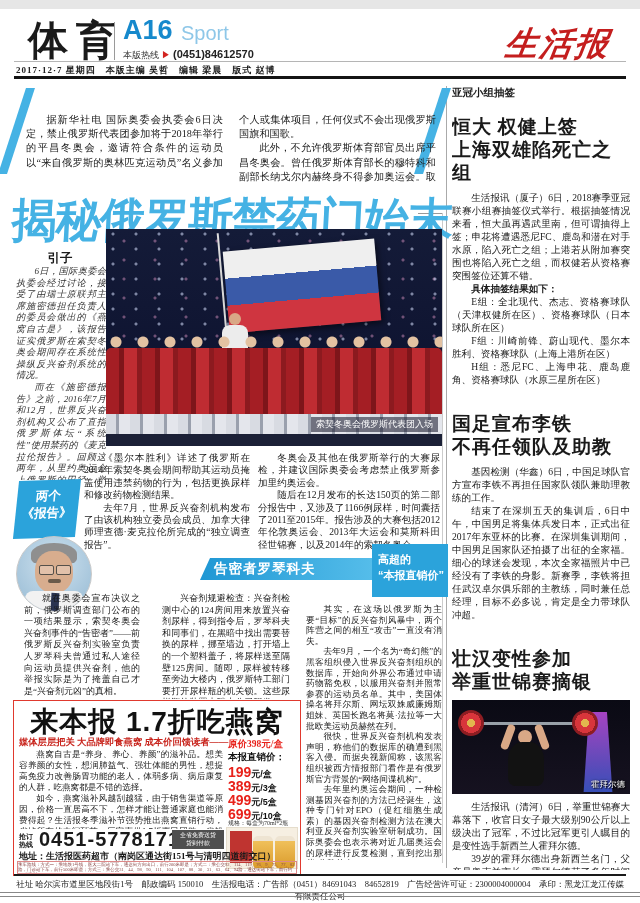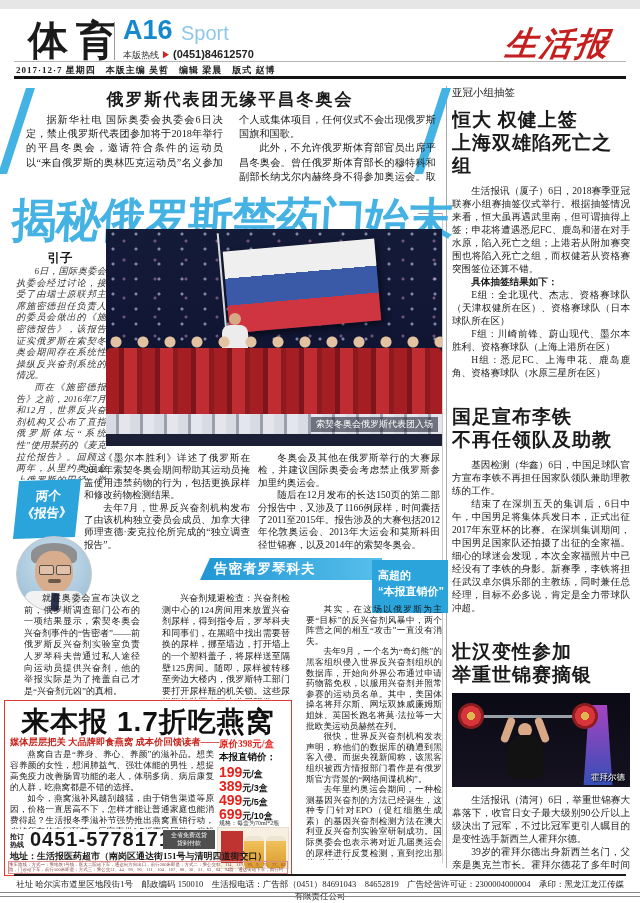--- a/index.html
+++ b/index.html
@@ -75,27 +75,27 @@
   .shirt{position:absolute;left:8px;top:54px;width:58px;height:22px;background:#f2f2f2;border-radius:8px 8px 0 0;}
   .tie{position:absolute;left:34px;top:56px;width:8px;height:18px;background:#2a3350;transform:rotate(3deg);}
   
   .wb-banner{left:200px;top:558px;width:168px;height:22px;background:linear-gradient(90deg,#1f97d4,#58bfeb);
              clip-path:polygon(10px 0,100% 0,100% 100%,0 100%);color:#fff;font-family:"Liberation Sans",sans-serif;
              font-weight:bold;font-size:13.5px;line-height:22px;padding-left:14px;letter-spacing:1px;}
   .wb-col1{left:16px;top:585px;width:132px;height:114px;overflow:hidden;}
   .wb-col2{left:154px;top:585px;width:144px;height:114px;overflow:hidden;}
   .wb-col1 p,.wb-col2 p{margin:8px;font-size:9px;line-height:11.6px;text-align:justify;text-indent:2em;}
   
-  .gene-box{left:372px;top:560px;width:70px;height:46px;background:#2ba3db;color:#fff;
+  .gene-box{left:372px;top:544px;width:70px;height:46px;background:#2ba3db;color:#fff;
             font-family:"Liberation Sans",sans-serif;font-weight:bold;font-size:11px;line-height:16px;
             padding:7px 0 0 6px;}
   .gene-body{left:306px;top:604px;width:136px;height:256px;overflow:hidden;}
   .gene-body p{margin:0;font-size:8.7px;line-height:10.6px;text-align:justify;text-indent:2em;}
   
-  .ad{left:4px;top:700px;width:286px;height:174px;border:1px solid #e0392e;background:#fff;}
+  .ad{left:13px;top:700px;width:286px;height:174px;border:1px solid #e0392e;background:#fff;}
   .ad-head{position:absolute;left:0;top:2px;width:100%;text-align:center;font-family:"Liberation Sans",sans-serif;
            font-size:28px;font-weight:900;letter-spacing:1px;color:#111;white-space:nowrap;}
   .ad-sub{position:absolute;left:5px;top:35px;font-size:9.3px;font-weight:bold;color:#c8241c;}
   .ad-body{position:absolute;left:5px;top:48px;width:204px;height:80px;overflow:hidden;}
   .ad-body p{margin:0;font-size:8.6px;line-height:11px;text-align:justify;text-indent:2em;}
   .ad-orig{position:absolute;left:214px;top:37px;font-size:9.5px;font-weight:bold;color:#e8211a;}
   .ad-dir{position:absolute;left:214px;top:50px;font-size:9.5px;font-weight:bold;color:#111;}
   .ad-price{position:absolute;left:214px;font-family:"Liberation Sans",sans-serif;white-space:nowrap;}
   .ad-price b{font-size:14px;font-weight:900;color:#e8211a;}
   .ad-price span{font-size:9px;font-weight:bold;color:#111;}
@@ -106,21 +106,21 @@
              background:linear-gradient(#f0c05a,#d99a2b);border-top:5px solid #eee4d2;}
   .hot-lab{position:absolute;left:5px;top:132px;font-size:7px;font-weight:bold;line-height:8px;}
   .hot-num{position:absolute;left:25px;top:127px;font-family:"Liberation Sans",sans-serif;font-size:20px;font-weight:900;letter-spacing:1px;}
   .badge{position:absolute;left:158px;top:129px;width:50px;background:#4f4f4f;color:#fff;font-size:6px;
          line-height:7.5px;text-align:center;padding:2px 1px;}
   .ad-addr{position:absolute;left:5px;top:149px;font-size:9px;font-weight:bold;}
   .busbox{position:absolute;left:3px;top:160px;width:278px;height:11px;border:1px solid #d88;overflow:hidden;}
   .busbox p{margin:0;font-size:4.5px;line-height:5.2px;color:#884444;}
   
   .rcol{left:452px;top:86px;width:178px;height:784px;overflow:hidden;}
-  .rc-kicker{font-size:10.5px;font-weight:normal;margin:0 0 8px;}
+  .rc-kicker{font-size:10.5px;font-weight:bold;margin:0 0 15px;}
   .rc-title{font-size:19px;line-height:23px;font-weight:bold;margin:0 0 7px;letter-spacing:1px;}
   .rc-body p{margin:0;font-size:9.6px;line-height:13px;text-align:justify;text-indent:2em;}
   .rc-bold{font-weight:bold;}
   .art{margin-bottom:26px;}
   
   .photo2{position:relative;width:178px;height:94px;margin:4px 0 6px;overflow:hidden;
           background:linear-gradient(#0a0a14,#161220);text-decoration:underline;}
   .tower{position:absolute;right:16px;top:12px;width:32px;height:80px;opacity:.9;
          background:linear-gradient(180deg,#b84ad4,#3b57c8);clip-path:polygon(22% 0,78% 0,95% 100%,5% 100%);
          box-shadow:0 0 10px rgba(160,80,220,.7);}
@@ -155,31 +155,30 @@
   <div class="abs logo">生活报</div>
   <div class="abs rule1"></div>
   <div class="abs dateline">2017·12·7 星期四　本版主编 吴哲　编辑 梁晨　版式 赵博</div>
   <div class="abs rule2"></div>
   <div class="abs vdiv"></div>
   <div class="abs htick"></div>
   <div class="abs vtick"></div>
 
   <div class="abs slash" style="left:12px;top:88px;"></div>
   <div class="abs slash" style="left:428px;top:88px;"></div>
-  <div class="abs ts-title">俄罗斯代表团无缘平昌冬奥会</div>
   <div class="abs ts-cols">
     <p>据新华社电 国际奥委会执委会6日决定，禁止俄罗斯代表团参加将于2018年举行的平昌冬奥会，邀请符合条件的运动员以“来自俄罗斯的奥林匹克运动员”名义参加个人或集体项目，任何仪式不会出现俄罗斯国旗和国歌。</p>
     <p>此外，不允许俄罗斯体育部官员出席平昌冬奥会。曾任俄罗斯体育部长的穆特科和副部长纳戈尔内赫终身不得参加奥运会。取消索契冬奥会组委会首席执行官切尔尼申科在北京冬奥会协调委员会中的职务。暂停俄罗斯奥委会主席茹科夫的国际奥委会的委员职务。</p>
   </div>
 
   <div class="abs bighead">揭秘俄罗斯禁药门始末</div>
 
   <div class="abs intro-label">引子</div>
   <div class="abs intro-body">
-    <p>6日，国际奥委会执委会经过讨论，接受了由瑞士原联邦主席施密德担任负责人的委员会做出的《施密德报告》，该报告证实俄罗斯在索契冬奥会期间存在系统性操纵反兴奋剂系统的情况。</p>
+    <p>6日，国际奥委会执委会经过讨论，接受了由瑞士原联邦主席施密德担任负责人的委员会做出的《燕窝自古是》，该报告证实俄罗斯在索契冬奥会期间存在系统性操纵反兴奋剂系统的情况。</p>
     <p>而在《施密德报告》之前，2016年7月和12月，世界反兴奋剂机构又公布了直指俄罗斯体坛“系统性”使用禁药的《麦克拉伦报告》。回顾这两年，从里约奥运会上俄罗斯的田径、举重以及残奥会代表团被禁赛，到之后网络黑客曝光的禁药豁免名单，再到多名奥运选手在尿样复检中的“落马”……</p>
   </div>
 
   <div class="abs photo1">
     <div class="crowd"></div>
     <div class="pole"></div>
     <div class="flag"></div>
     <div class="bearer"></div>
     <div class="heads"></div>
     <div class="team"></div>

